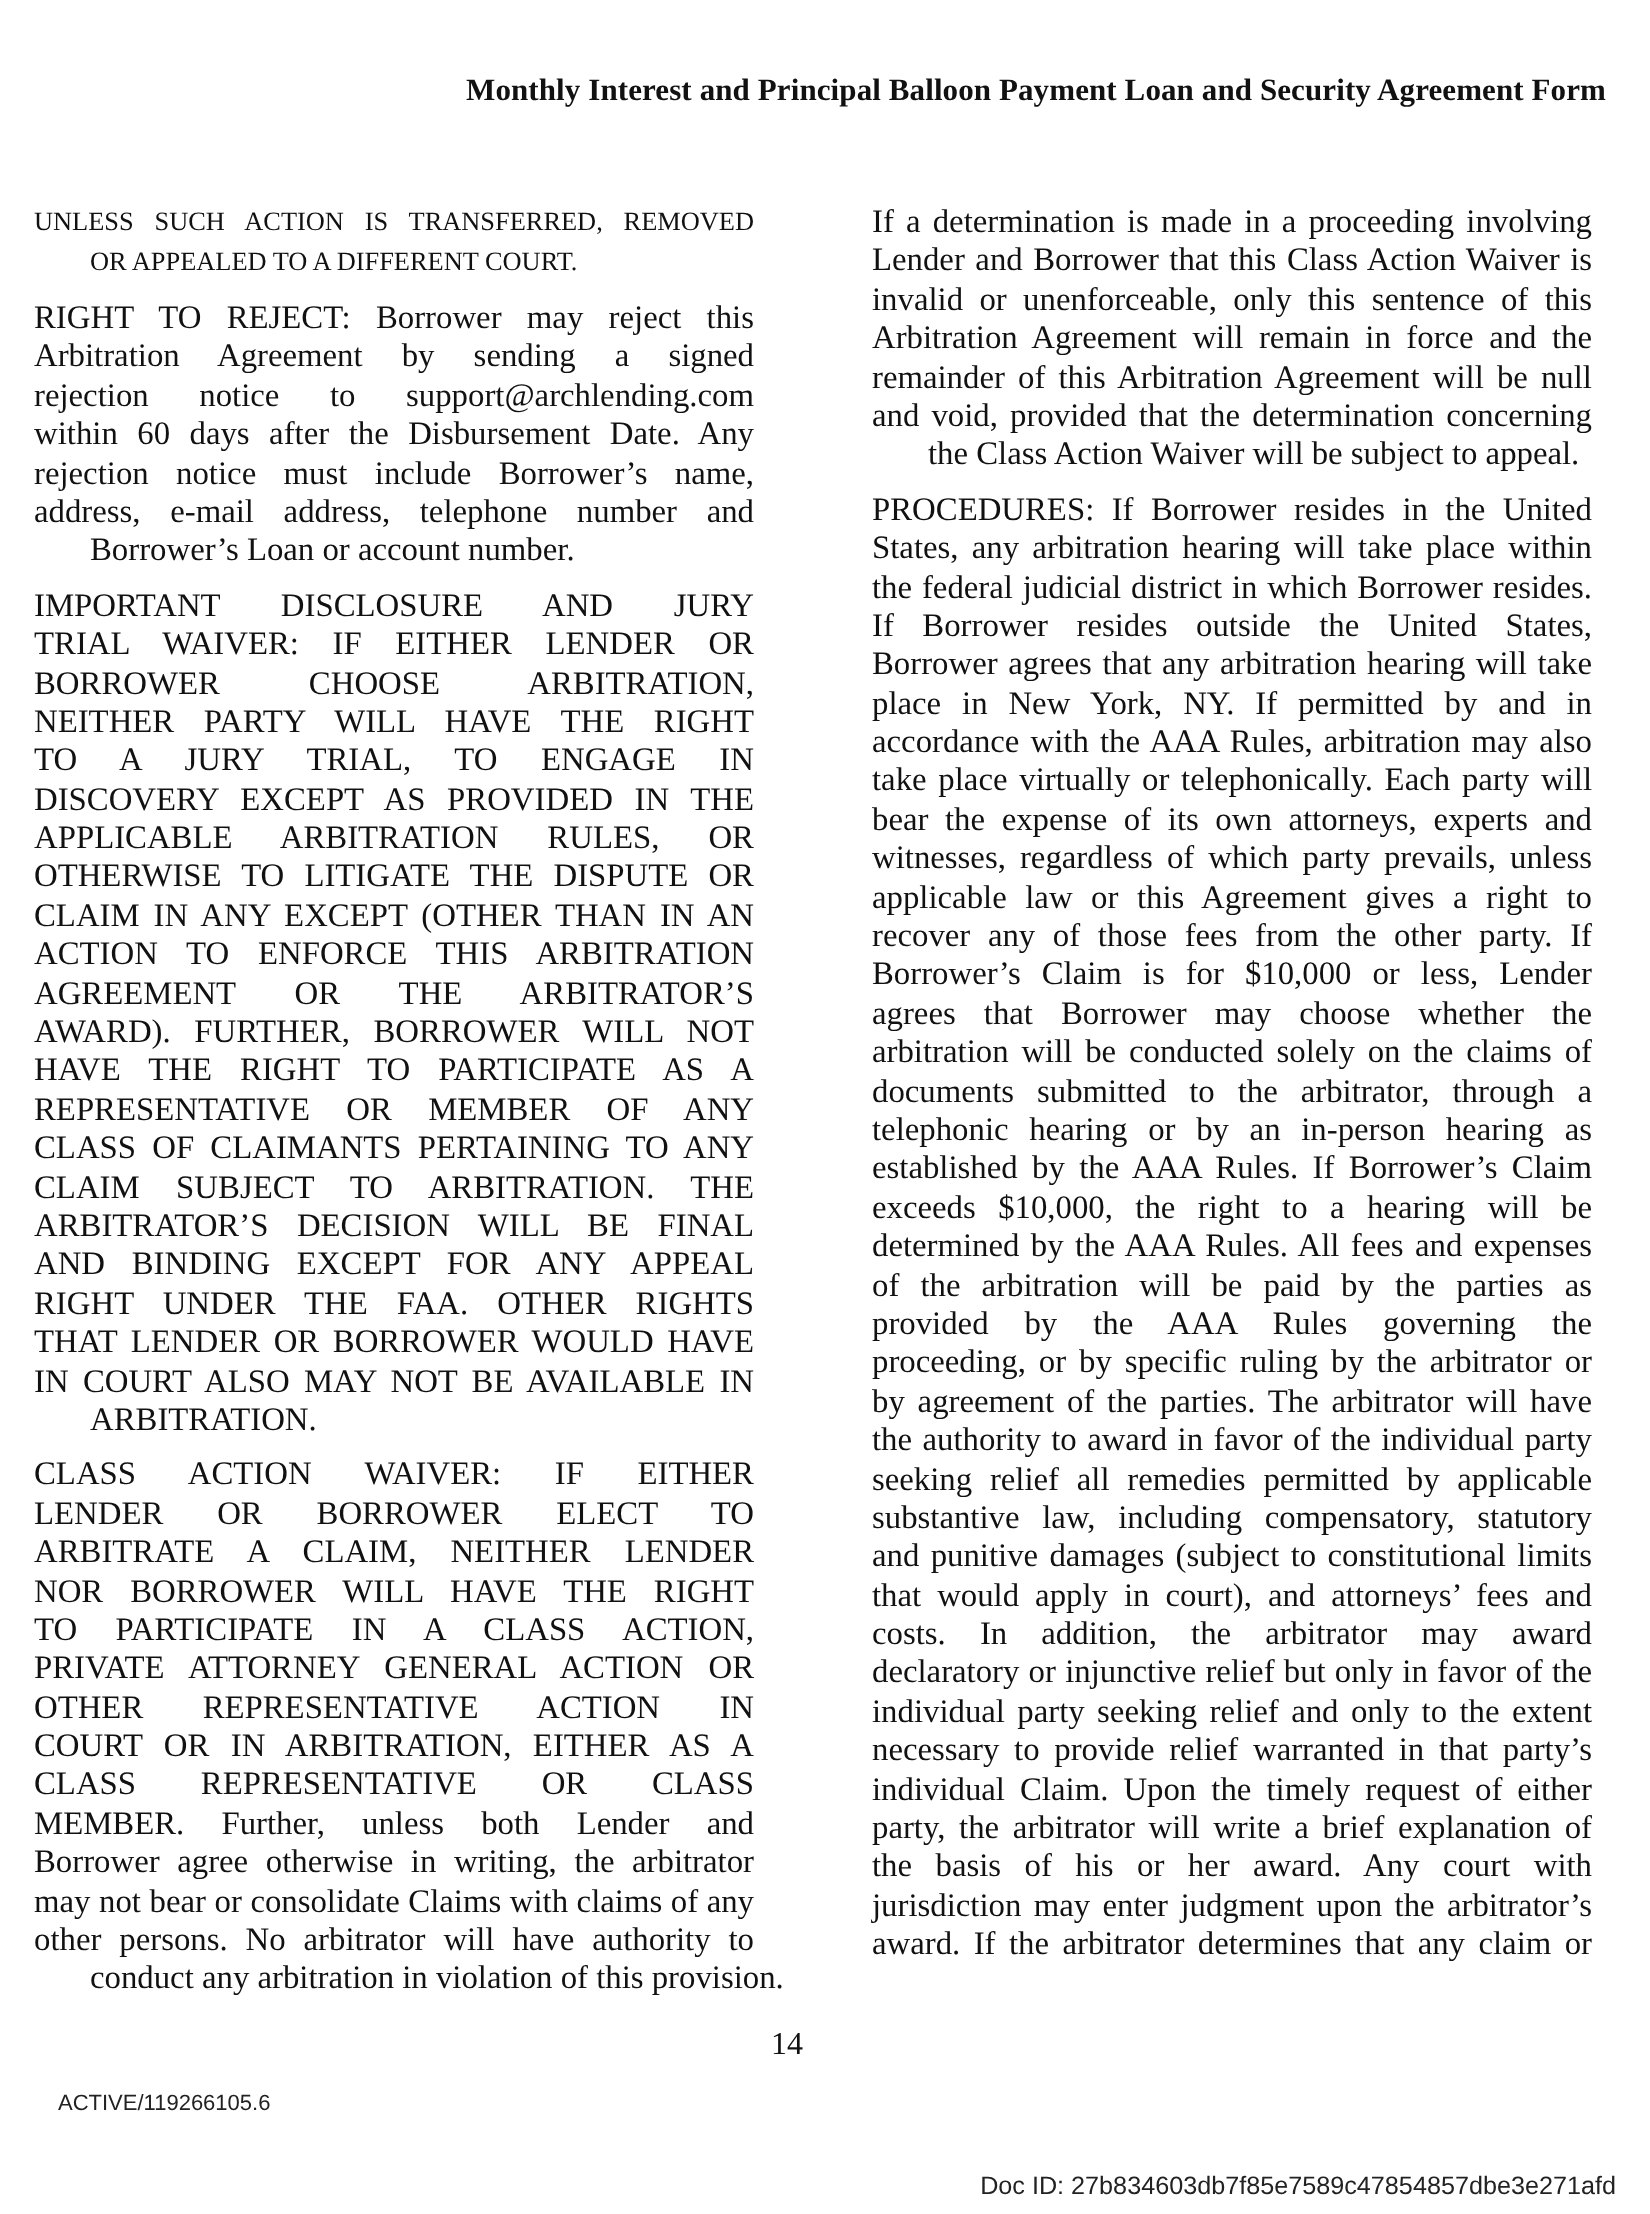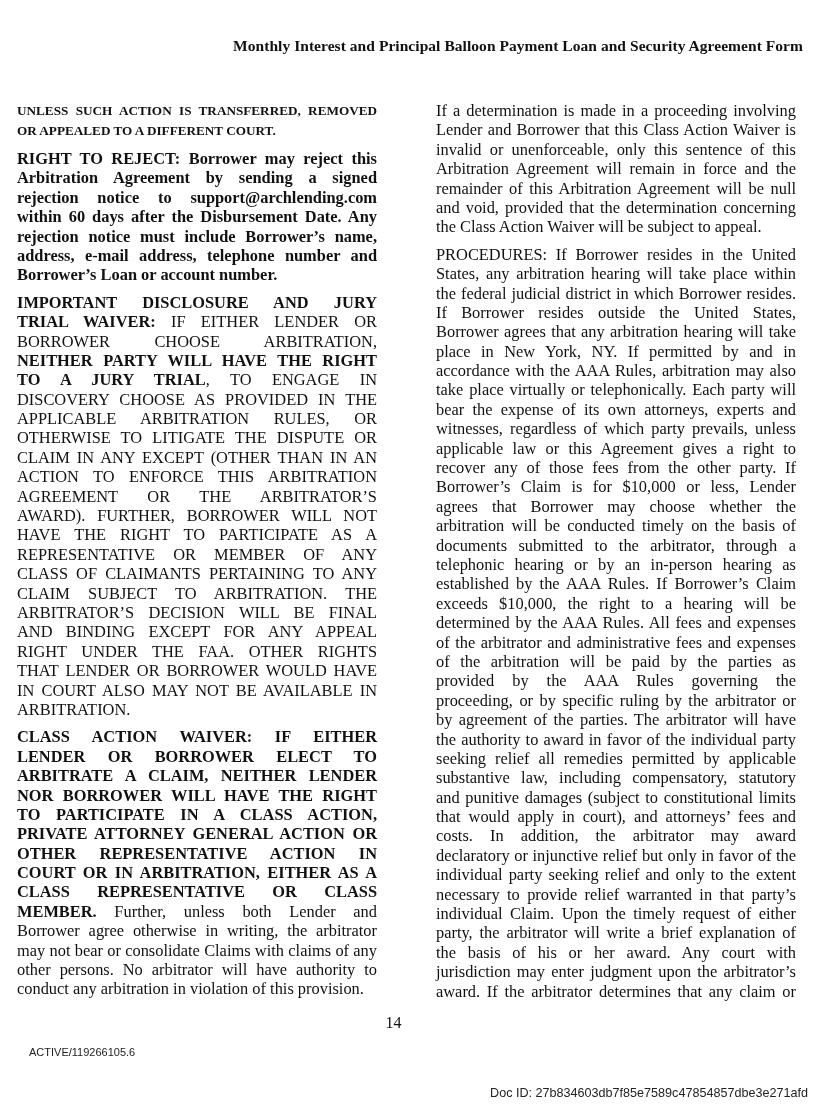--- a/index.html
+++ b/index.html
@@ -17,23 +17,23 @@
       position: absolute; top: 101px; width: 360px;
     }
     .col-left { left: 17px; }
     .col-right { left: 436px; }
     .para { margin: 0 0 8px 0; }
     .line {
       display: block; text-align: justify; text-align-last: justify;
       white-space: nowrap; overflow: visible; height: 19.4px; line-height: 19.4px;
       font-size: 16.4px;
     }
-    .line.last { text-align-last: left; }
+    .line.last { text-align-last: left; margin-left: 28px; }
     .para.small .line { font-size: 13.2px; height: 20px; line-height: 20px; }
-    .b { font-weight: bold; }
+    .b { font-weight: normal; }
     .page-number {
       position: absolute; top: 1014px; left: 0; width: 787px; text-align: center;
       font-size: 16px;
     }
     .footer-id {
       position: absolute; top: 1046px; left: 29px;
       font-family: "Liberation Sans", "DejaVu Sans", sans-serif; font-size: 11px; color: #222;
     }
     .doc-id {
       position: absolute; top: 1086px; right: 17px;
@@ -58,21 +58,21 @@
       <span class="line"><span class="b">rejection notice must include Borrower’s name,</span></span>
       <span class="line"><span class="b">address, e-mail address, telephone number and</span></span>
       <span class="line last"><span class="b">Borrower’s Loan or account number.</span></span>
     </div>
     <div class="para">
       <span class="line"><span class="b">IMPORTANT DISCLOSURE AND JURY</span></span>
       <span class="line"><span class="b">TRIAL WAIVER:</span><span> IF EITHER LENDER OR</span></span>
       <span class="line"><span>BORROWER CHOOSE ARBITRATION,</span></span>
       <span class="line"><span class="b">NEITHER PARTY WILL HAVE THE RIGHT</span></span>
       <span class="line"><span class="b">TO A JURY TRIAL</span><span>, TO ENGAGE IN</span></span>
-      <span class="line"><span>DISCOVERY CHOOSE AS PROVIDED IN THE</span></span>
+      <span class="line"><span>DISCOVERY EXCEPT AS PROVIDED IN THE</span></span>
       <span class="line"><span>APPLICABLE ARBITRATION RULES, OR</span></span>
       <span class="line"><span>OTHERWISE TO LITIGATE THE DISPUTE OR</span></span>
       <span class="line"><span>CLAIM IN ANY EXCEPT (OTHER THAN IN AN</span></span>
       <span class="line"><span>ACTION TO ENFORCE THIS ARBITRATION</span></span>
       <span class="line"><span>AGREEMENT OR THE ARBITRATOR’S</span></span>
       <span class="line"><span>AWARD). FURTHER, BORROWER WILL NOT</span></span>
       <span class="line"><span>HAVE THE RIGHT TO PARTICIPATE AS A</span></span>
       <span class="line"><span>REPRESENTATIVE OR MEMBER OF ANY</span></span>
       <span class="line"><span>CLASS OF CLAIMANTS PERTAINING TO ANY</span></span>
       <span class="line"><span>CLAIM SUBJECT TO ARBITRATION. THE</span></span>
@@ -118,27 +118,26 @@
       <span class="line"><span>Borrower agrees that any arbitration hearing will take</span></span>
       <span class="line"><span>place in New York, NY. If permitted by and in</span></span>
       <span class="line"><span>accordance with the AAA Rules, arbitration may also</span></span>
       <span class="line"><span>take place virtually or telephonically. Each party will</span></span>
       <span class="line"><span>bear the expense of its own attorneys, experts and</span></span>
       <span class="line"><span>witnesses, regardless of which party prevails, unless</span></span>
       <span class="line"><span>applicable law or this Agreement gives a right to</span></span>
       <span class="line"><span>recover any of those fees from the other party. If</span></span>
       <span class="line"><span>Borrower’s Claim is for $10,000 or less, Lender</span></span>
       <span class="line"><span>agrees that Borrower may choose whether the</span></span>
-      <span class="line"><span>arbitration will be conducted timely on the basis of</span></span>
+      <span class="line"><span>arbitration will be conducted solely on the claims of</span></span>
       <span class="line"><span>documents submitted to the arbitrator, through a</span></span>
       <span class="line"><span>telephonic hearing or by an in-person hearing as</span></span>
       <span class="line"><span>established by the AAA Rules. If Borrower’s Claim</span></span>
       <span class="line"><span>exceeds $10,000, the right to a hearing will be</span></span>
       <span class="line"><span>determined by the AAA Rules. All fees and expenses</span></span>
-      <span class="line"><span>of the arbitrator and administrative fees and expenses</span></span>
       <span class="line"><span>of the arbitration will be paid by the parties as</span></span>
       <span class="line"><span>provided by the AAA Rules governing the</span></span>
       <span class="line"><span>proceeding, or by specific ruling by the arbitrator or</span></span>
       <span class="line"><span>by agreement of the parties. The arbitrator will have</span></span>
       <span class="line"><span>the authority to award in favor of the individual party</span></span>
       <span class="line"><span>seeking relief all remedies permitted by applicable</span></span>
       <span class="line"><span>substantive law, including compensatory, statutory</span></span>
       <span class="line"><span>and punitive damages (subject to constitutional limits</span></span>
       <span class="line"><span>that would apply in court), and attorneys’ fees and</span></span>
       <span class="line"><span>costs. In addition, the arbitrator may award</span></span>

